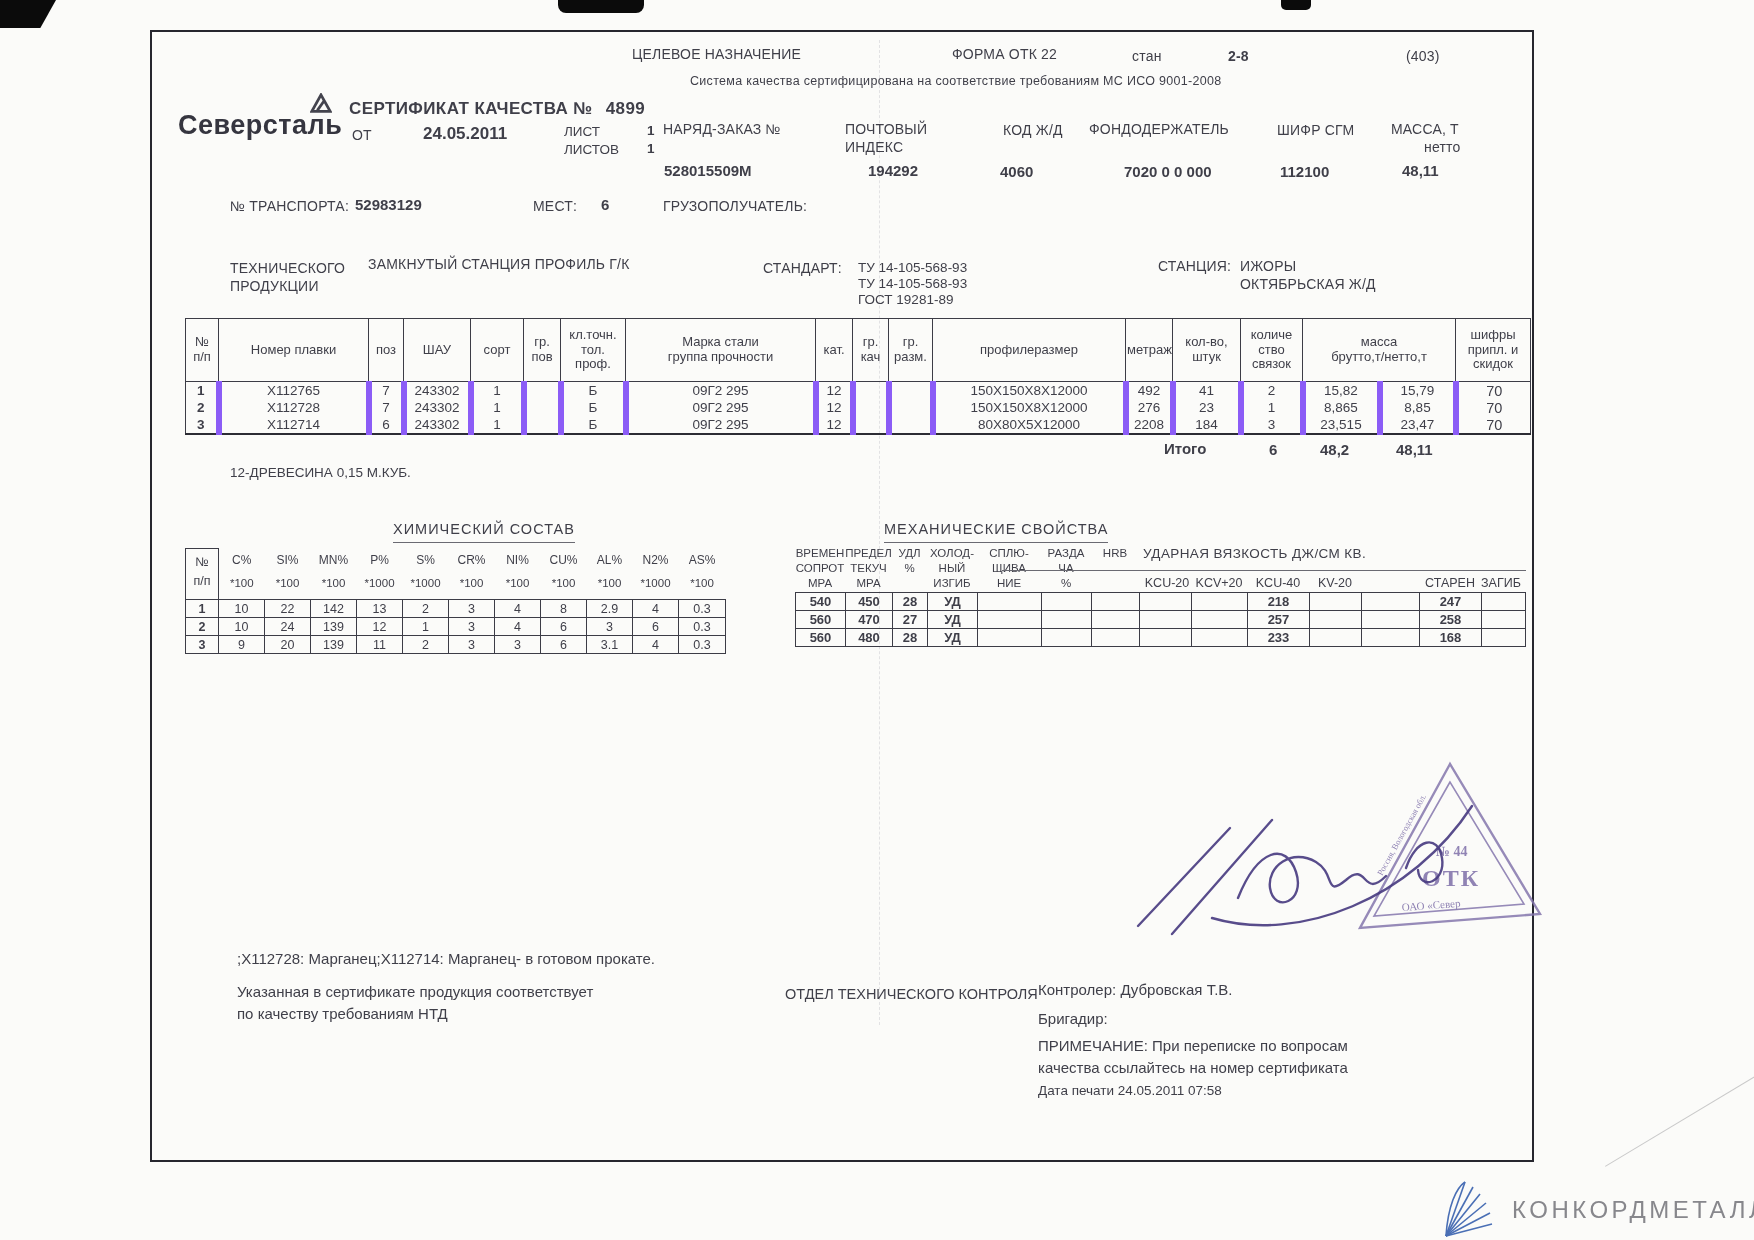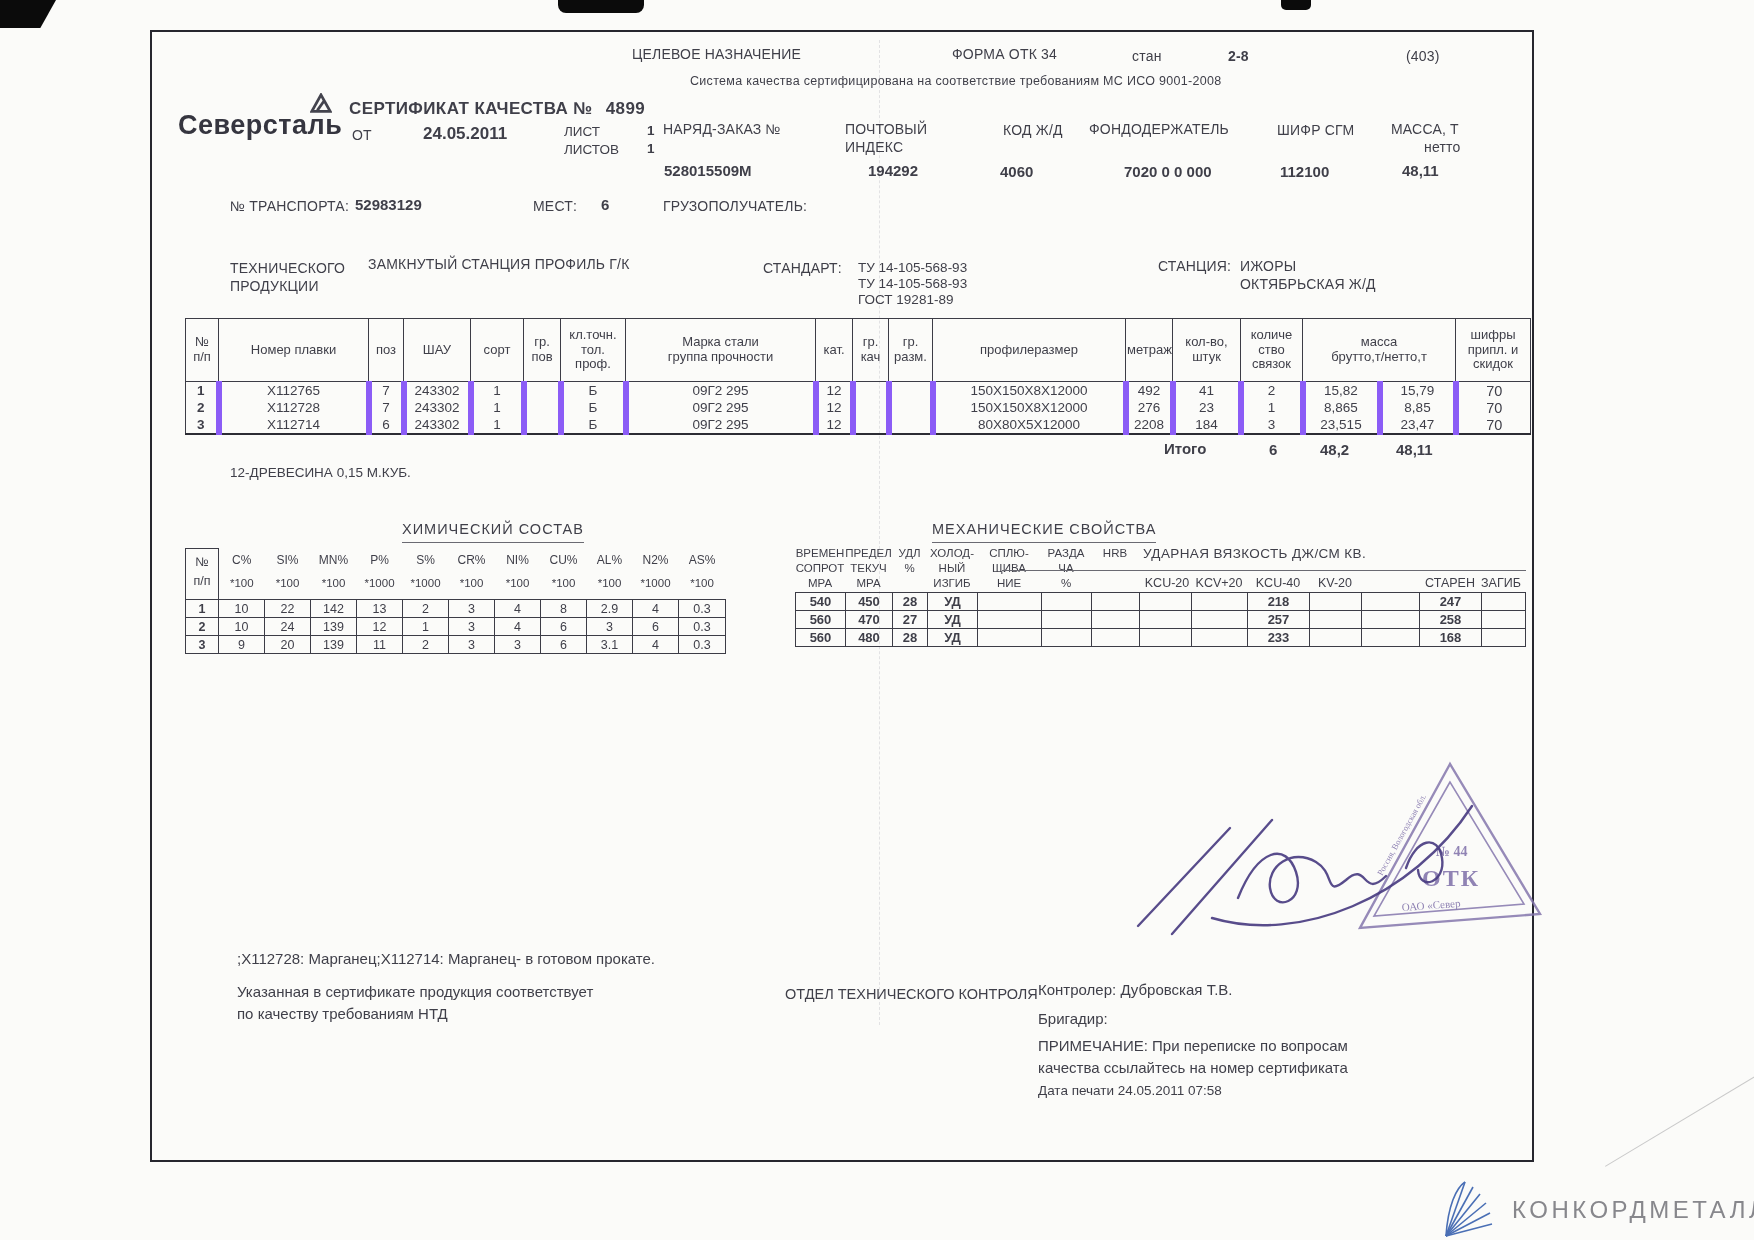--- a/index.html
+++ b/index.html
@@ -69,21 +69,21 @@
 
   <div class="abs scan-mark" style="left:0;top:0;width:56px;height:28px;clip-path:polygon(0 0,100% 0,72% 100%,0 100%);"></div>
   <div class="abs scan-mark" style="left:558px;top:0;width:86px;height:13px;border-radius:0 0 8px 8px;"></div>
   <div class="abs scan-mark" style="left:1281px;top:0;width:30px;height:10px;border-radius:0 0 5px 5px;"></div>
   <div class="abs curl"></div>
   <div class="abs fold"></div>
 
   <div class="abs frame"></div>
 
   <div class="abs lbl" style="left:632px;top:46px;">ЦЕЛЕВОЕ НАЗНАЧЕНИЕ</div>
-  <div class="abs lbl" style="left:952px;top:46px;">ФОРМА ОТК 34</div>
+  <div class="abs lbl" style="left:952px;top:46px;">ФОРМА ОТК 22</div>
   <div class="abs lbl" style="left:1132px;top:48px;">стан</div>
   <div class="abs lbl b" style="left:1228px;top:48px;">2-8</div>
   <div class="abs lbl" style="left:1406px;top:48px;">(403)</div>
   <div class="abs xs" style="left:690px;top:74px;letter-spacing:.3px;">Система качества сертифицирована на соответствие требованиям МС ИСО 9001-2008</div>
 
   <div class="abs" style="left:310px;top:93px;width:22px;height:22px;">
     <svg width="22" height="22" viewBox="0 0 24 24">
         <path d="M12 2 L22 20 L2 20 Z" fill="none" stroke="#44444e" stroke-width="3"></path>
         <path d="M8 19 L15.5 8.5" stroke="#44444e" stroke-width="3"></path>
       </svg>
@@ -252,21 +252,21 @@
       </tbody>
   </table>
 
   <div class="abs val" style="left:1164px;top:440px;">Итого</div>
   <div class="abs val" style="left:1269px;top:441px;">6</div>
   <div class="abs val" style="left:1320px;top:441px;">48,2</div>
   <div class="abs val" style="left:1396px;top:441px;">48,11</div>
 
   <div class="abs sm" style="left:230px;top:465px;">12-ДРЕВЕСИНА 0,15 М.КУБ.</div>
 
-  <div class="abs chem-title" style="left:402px;top:521px;">ХИМИЧЕСКИЙ СОСТАВ</div>
+  <div class="abs chem-title" style="left:393px;top:521px;">ХИМИЧЕСКИЙ СОСТАВ</div>
   <table class="abs t-chem">
     <colgroup>
       <col style="width:33px">
         <col style="width:46px">
         <col style="width:46px">
         <col style="width:46px">
       <col style="width:46px">
         <col style="width:46px">
         <col style="width:46px">
         <col style="width:46px">
@@ -331,21 +331,21 @@
           <td>3</td>
           <td>3</td>
           <td>6</td>
           <td>3.1</td>
           <td>4</td>
           <td>0.3</td>
         </tr>
       </tbody>
   </table>
 
-  <div class="abs mech-title" style="left:884px;top:521px;margin-left:48px;">МЕХАНИЧЕСКИЕ СВОЙСТВА</div>
+  <div class="abs mech-title" style="left:884px;top:521px;">МЕХАНИЧЕСКИЕ СВОЙСТВА</div>
   <div class="abs mech-colhead" style="left:795px;top:546px;width:50px;">ВРЕМЕН
 СОПРОТ
 МРА</div>
   <div class="abs mech-colhead" style="left:845px;top:546px;width:47px;">ПРЕДЕЛ
 ТЕКУЧ
 МРА</div>
   <div class="abs mech-colhead" style="left:892px;top:546px;width:35px;">УДЛ
 %</div>
   <div class="abs mech-colhead" style="left:927px;top:546px;width:50px;">ХОЛОД-
 НЫЙ

